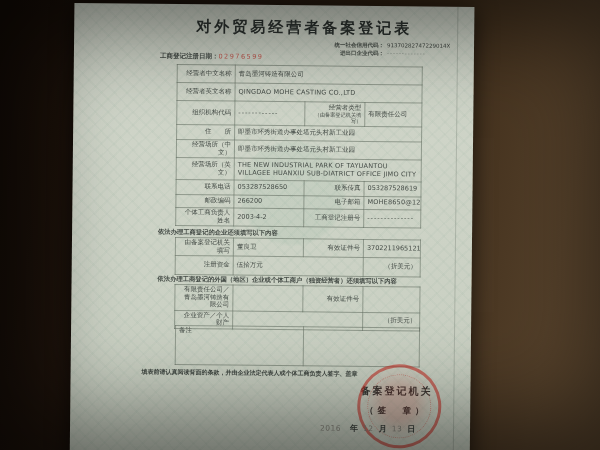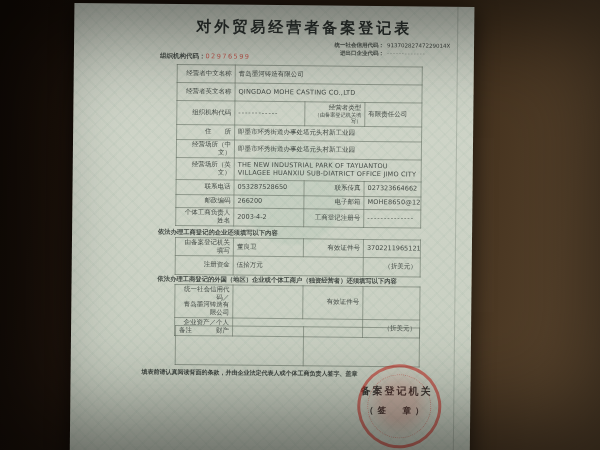--- a/index.html
+++ b/index.html
@@ -74,21 +74,21 @@
         <span class="code-label">统一社会信用代码：</span>
         <span class="code-value">91370282747229014X</span>
       </div>
       <div class="code-line">
         <span class="code-label">进出口企业代码：</span>
         <span class="code-value dash">-------------</span>
       </div>
     </div>
 
     <div class="regno">
-      <span>组织机构代码：</span><span class="num">02976599</span>
+      <span>工商登记注册日期：</span><span class="num">02976599</span>
     </div>
 
     <table class="t t1">
       <colgroup>
           <col style="width:58px">
           <col style="width:70px">
           <col style="width:60px">
           <col style="width:57px">
         </colgroup>
       <tbody>
@@ -118,21 +118,21 @@
         <td class="val" colspan="3">即墨市环秀街道办事处塔元头村新工业园</td>
       </tr>
       <tr style="height:22px">
         <td class="lab">经营场所（英文）</td>
         <td class="val en" colspan="3">THE NEW INDUSTRIAL PARK OF TAYUANTOU VILLAGEE HUANXIU SUB-DIATRICT OFFICE JIMO CITY</td>
       </tr>
       <tr style="height:15px">
         <td class="lab">联系电话</td>
         <td class="val">053287528650</td>
         <td class="lab">联系传真</td>
-        <td class="val">027323664662</td>
+        <td class="val">053287528619</td>
       </tr>
       <tr style="height:13px">
         <td class="lab">邮政编码</td>
         <td class="val">266200</td>
         <td class="lab">电子邮箱</td>
         <td class="val en">MOHE8650@126.COM</td>
       </tr>
       <tr style="height:16px">
         <td class="lab">个体工商负责人姓名</td>
         <td class="val">2003-4-2</td>
@@ -171,21 +171,21 @@
     <table class="t t3">
       <colgroup>
           <col style="width:58px">
           <col style="width:70px">
           <col style="width:60px">
           <col style="width:57px">
         </colgroup>
       <tbody>
           <tr style="height:19px">
         <td class="lab">
-          <span class="l2">统一社会信用代码／</span>
+          <span class="l2">有限责任公司／</span>
           <span class="l2">青岛墨河铸造有限公司</span>
         </td>
         <td class="val"></td>
         <td class="lab">有效证件号</td>
         <td class="val"></td>
       </tr>
       <tr style="height:16px">
         <td class="lab">企业资产／个人财产</td>
         <td class="val" colspan="2"></td>
         <td class="note">（折美元）</td>
@@ -208,16 +208,24 @@
 
     <div class="footer-note">填表前请认真阅读背面的条款，并由企业法定代表人或个体工商负责人签字、盖章</div>
 
     <div class="authority">
       <div class="auth-main">备案登记机关</div>
       <div class="auth-sub">（签　章）</div>
     </div>
 
     <div class="seal"></div>
 
+    <div class="date-line">
+      <span class="dnum">2016</span>
+      <span class="dunit dm">年</span>
+      <span class="dnum dms">12</span>
+      <span class="dunit dms">月</span>
+      <span class="dnum dms">13</span>
+      <span class="dunit dms">日</span>
+    </div>
 
   </div>
   <div class="vignette"></div>
 </div>
 
 </body></html>

